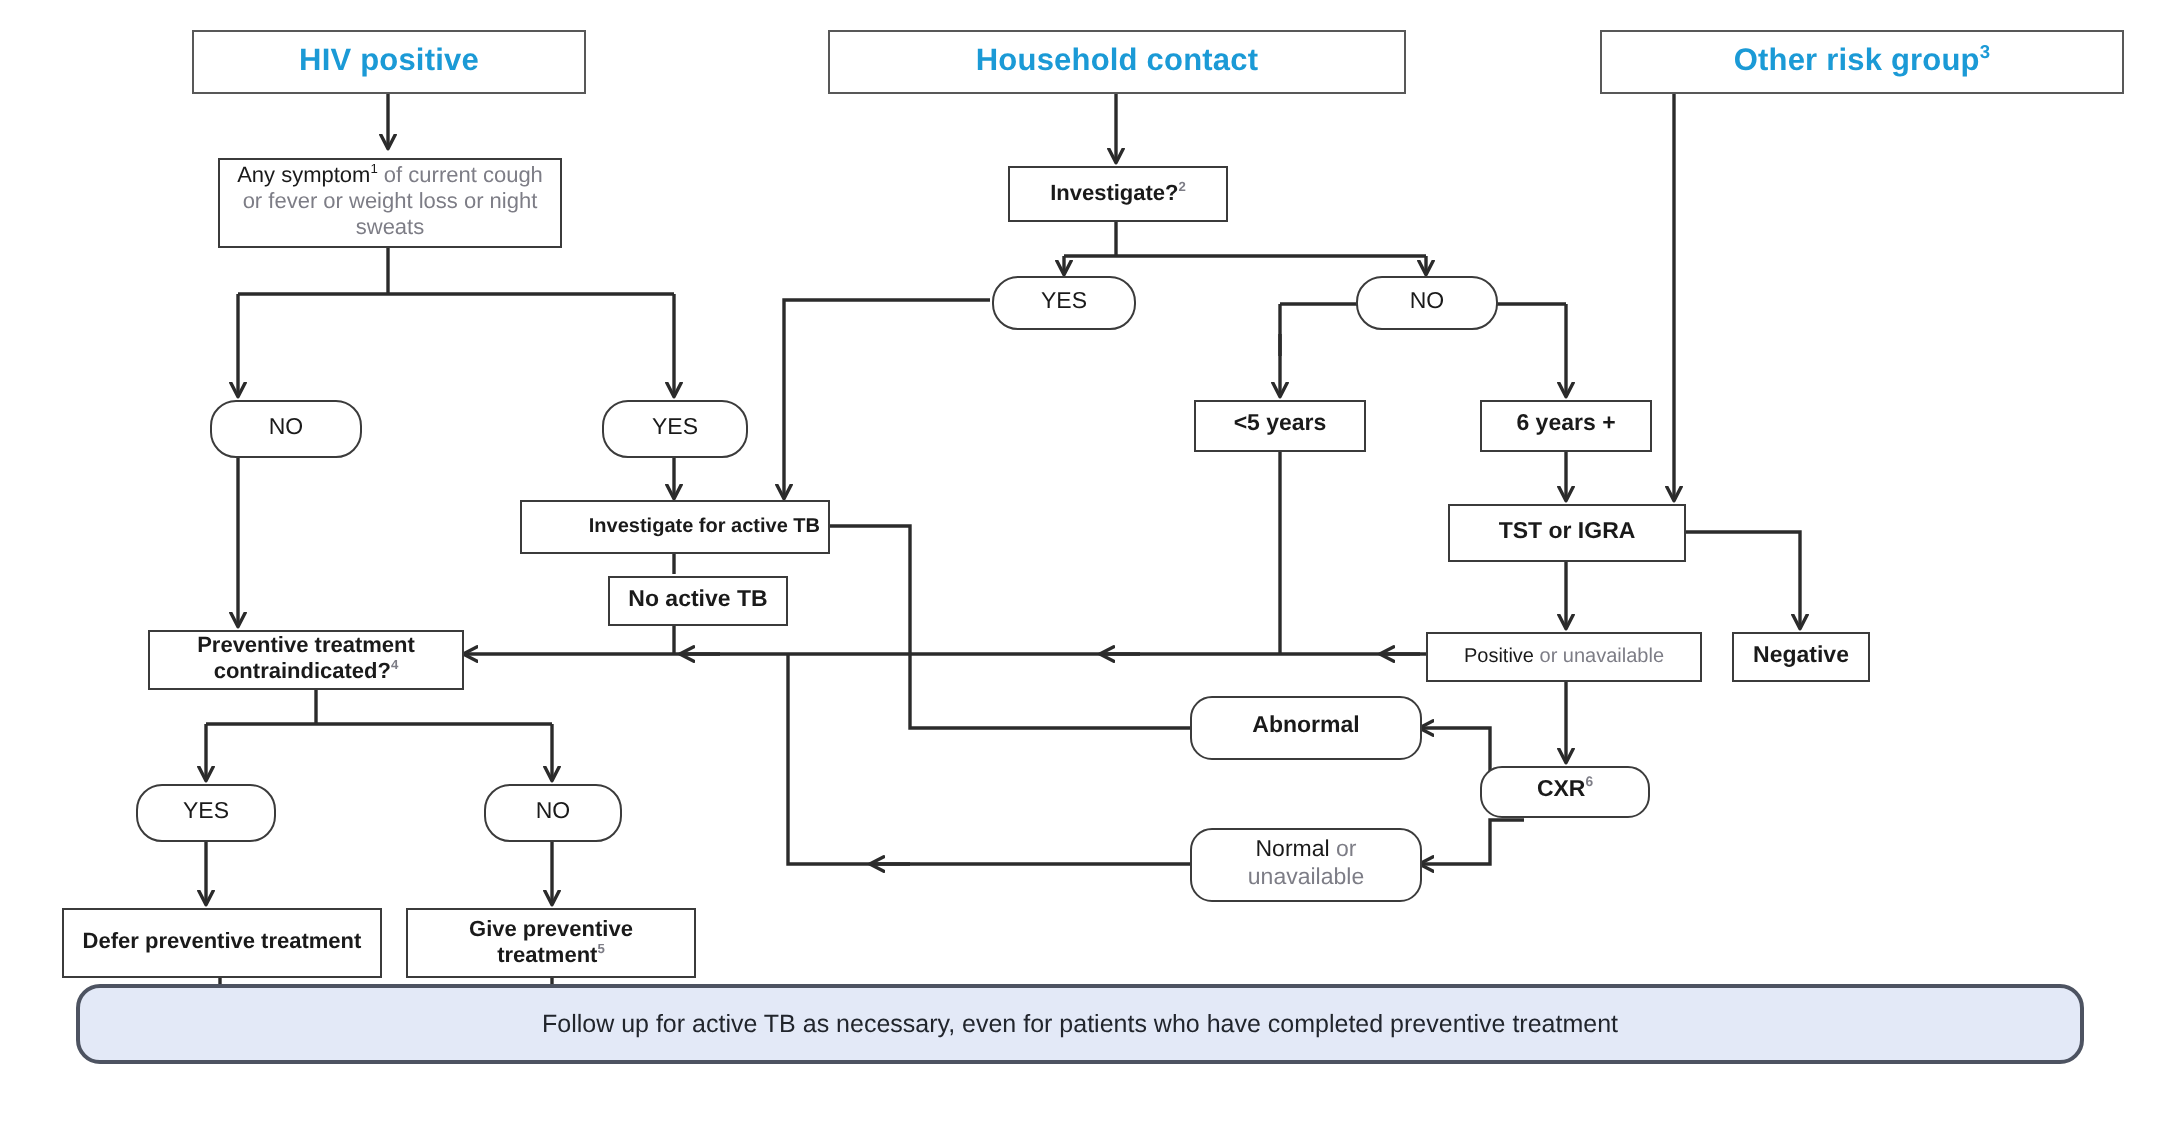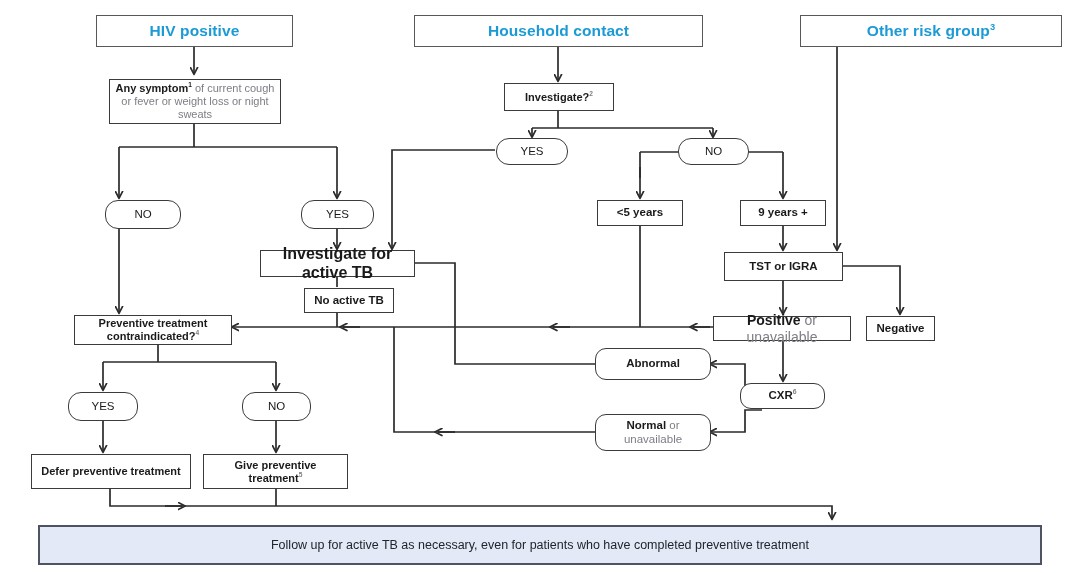--- a/index.html
+++ b/index.html
@@ -38,21 +38,21 @@
   .node .inner { width: 100%; padding: 0 4px; }
   .header-node {
     border: 1.6px solid #585858;
     font-size: 15.5px;
     font-weight: bold;
     color: #1b9ad6;
     letter-spacing: .1px;
   }
   .rounded { border-radius: 11px; }
   .pill { border-radius: 13px; }
-  .b { font-weight: bold; color: #1a1a1a; }
+  .b { font-weight: normal; color: #1a1a1a; }
   .g { color: #7d7d86; }
   sup { font-size: 60%; vertical-align: super; line-height: 0; }
   .banner {
     position: absolute;
     box-sizing: border-box;
     background: #e3e9f7;
     border: 2px solid #4d5361;
     display: flex;
     align-items: center;
     justify-content: center;
@@ -190,21 +190,21 @@
   </div>
 
   <div class="node" style="left:31px; top:454px; width:160px; height:35px; font-size:11px; font-weight:bold;">
     <span class="inner">Defer preventive treatment</span>
   </div>
 
   <div class="node" style="left:203px; top:454px; width:145px; height:35px; font-size:11px; font-weight:bold;">
     <span class="inner"><span>Give preventive treatment</span><sup class="g">5</sup></span>
   </div>
 
-  <div class="node" style="left:260px; top:250px; width:155px; height:27px; font-size:16px; font-weight:bold;">
+  <div class="node" style="left:260px; top:250px; width:155px; height:27px; font-size:10px; font-weight:bold;text-align:right;">
     <span class="inner">Investigate for active TB</span>
   </div>
 
   <div class="node" style="left:304px; top:288px; width:90px; height:25px; font-size:11.5px; font-weight:bold;">
     <span class="inner">No active TB</span>
   </div>
 
   <div class="node" style="left:504px; top:83px; width:110px; height:28px; font-size:11px; font-weight:bold;">
     <span class="inner"><span>Investigate?</span><sup class="g">2</sup></span>
   </div>
@@ -215,44 +215,44 @@
 
   <div class="node pill" style="left:678px; top:138px; width:71px; height:27px; font-size:11.5px;">
     <span class="inner">NO</span>
   </div>
 
   <div class="node" style="left:597px; top:200px; width:86px; height:26px; font-size:11.5px; font-weight:bold;">
     <span class="inner">&lt;5 years</span>
   </div>
 
   <div class="node" style="left:740px; top:200px; width:86px; height:26px; font-size:11.5px; font-weight:bold;">
-    <span class="inner">9 years +</span>
+    <span class="inner">6 years +</span>
   </div>
 
   <div class="node" style="left:724px; top:252px; width:119px; height:29px; font-size:11.5px; font-weight:bold;">
     <span class="inner">TST or IGRA</span>
   </div>
 
-  <div class="node" style="left:713px; top:316px; width:138px; height:25px; font-size:14px;">
+  <div class="node" style="left:713px; top:316px; width:138px; height:25px; font-size:10px;">
     <span class="inner"><span class="b">Positive</span><span class="g"> or unavailable</span></span>
   </div>
 
   <div class="node" style="left:866px; top:316px; width:69px; height:25px; font-size:11.5px; font-weight:bold;align-items:center;">
     <span class="inner">Negative</span>
   </div>
 
   <div class="node rounded" style="left:740px; top:383px; width:85px; height:26px; font-size:11.5px; font-weight:bold;">
     <span class="inner"><span>CXR</span><sup class="g">6</sup></span>
   </div>
 
   <div class="node rounded" style="left:595px; top:414px; width:116px; height:37px; font-size:11.5px;">
     <span class="inner"><span class="b">Normal</span><span class="g"> or</span><br><span class="g">unavailable</span></span>
   </div>
 
   <div class="node rounded" style="left:595px; top:348px; width:116px; height:32px; font-size:11.5px; font-weight:bold;">
     <span class="inner">Abnormal</span>
   </div>
 
-  <div class="banner" style="left:38px; top:525px; width:1004px; height:40px;">
+  <div class="banner" style="left:38px; top:492px; width:1004px; height:40px;border-radius:12px;">
     <span>Follow up for active TB as necessary, even for patients who have completed preventive treatment</span>
   </div>
 
 </div>
 
 </body></html>

